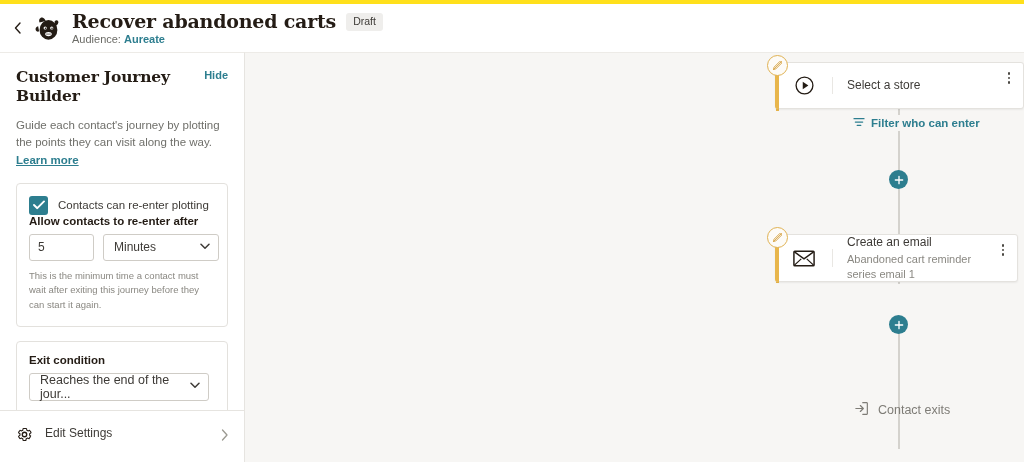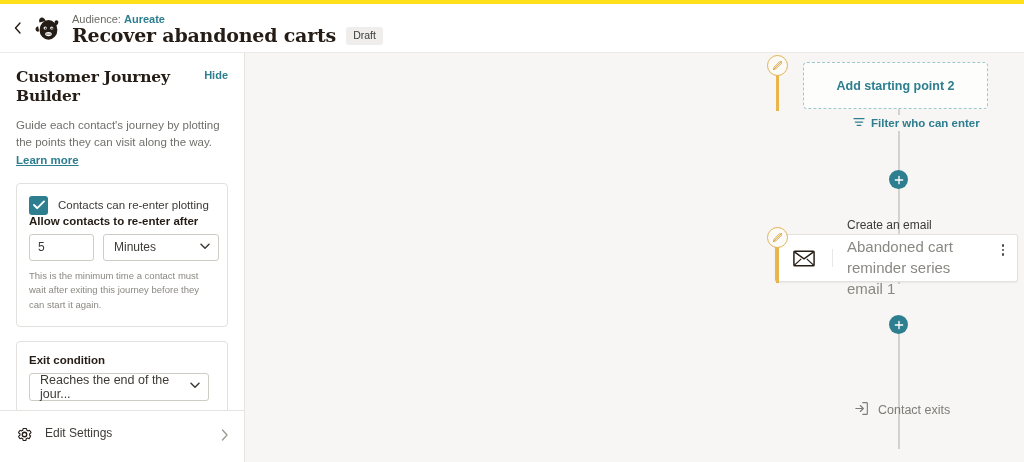--- a/index.html
+++ b/index.html
@@ -141,21 +141,21 @@
     position: absolute; left: -1px; top: -1px; bottom: -1px; width: 4px;
     background: #e8b64c; border-radius: 3px 0 0 3px;
   }
   .node-icon {
     width: 56px; display: flex; align-items: center; justify-content: center;
     flex: none;
   }
   .node-divider { width: 1px; align-self: stretch; background: #e9e7e3; margin: 14px 0; }
   .node-text { flex: 1; padding: 0 12px 0 14px; min-width: 0; }
   .node-title { font-size: 12px; color: #3d3a36; line-height: 1.35; }
-  .node-sub { font-size: 15px; color: #8a8882; line-height: 1.4; margin-top: 2px; }
+  .node-sub { font-size: 11px; color: #8a8882; line-height: 1.4; margin-top: 2px; }
   .node-menu {
     width: 28px; align-self: stretch; display: flex; align-items: flex-start;
     justify-content: center; padding-top: 9px; cursor: pointer;
   }
   .node-menu .dots { display: flex; flex-direction: column; gap: 2px; }
   .node-menu .dots i { width: 2.5px; height: 2.5px; border-radius: 50%; background: #4a4742; display:block;}
 
   
   .pencil-badge {
     position: absolute; width: 21px; height: 21px; border-radius: 50%;
@@ -211,27 +211,27 @@
       <circle cx="26" cy="32" r="3.4" fill="#ffffff"></circle>
       <circle cx="40" cy="32" r="3.4" fill="#ffffff"></circle>
       <circle cx="26.6" cy="32.6" r="1.7" fill="#241c15"></circle>
       <circle cx="40.6" cy="32.6" r="1.7" fill="#241c15"></circle>
       <ellipse cx="33" cy="45" rx="7" ry="4.5" fill="#ffffff"></ellipse>
       <path d="M28 45 h10" stroke="#241c15" stroke-width="1.4"></path>
     </svg>
   </div>
 
   <div id="title-block">
+    <div id="title-row">
+      <div id="page-title">Recover abandoned carts</div>
+      <div id="draft-badge">Draft</div>
+    </div>
     <div id="audience-row">
       <span>Audience:</span>
       <span id="audience-name">Aureate</span>
-    </div>
-    <div id="title-row">
-      <div id="page-title">Recover abandoned carts</div>
-      <div id="draft-badge">Draft</div>
     </div>
   </div>
 </div>
 
 <div id="body-wrap">
 
   <div id="sidebar">
     <div id="sidebar-scroll">
 
       <div id="sb-head">
@@ -317,20 +317,40 @@
     <div class="connector" style="top:326px; height:70px;"></div>
 
     <div class="badge-stem" style="left:531px; top:14px; height:44px;"></div>
     <div class="pencil-badge" style="left:522px; top:2px;">
       <svg width="11" height="11" viewBox="0 0 14 14" aria-hidden="true">
         <path d="M10.2 1.6l2.2 2.2-7.6 7.6-2.9.7.7-2.9z" fill="none" stroke="#d6a445" stroke-width="1.2" stroke-linejoin="round"></path>
         <path d="M1.4 12.6L12.6 1.4" stroke="#d6a445" stroke-width="1.1"></path>
       </svg>
     </div>
 
+    <div class="node" style="left:530px; top:9px; width:249px; height:47px;">
+      <div class="node-stripe"></div>
+      <div class="node-icon">
+        <svg width="21" height="21" viewBox="0 0 24 24" aria-hidden="true">
+          <circle cx="12" cy="12" r="9.6" fill="none" stroke="#241c15" stroke-width="1.5"></circle>
+          <path d="M10 7.8 L16.4 12 L10 16.2 Z" fill="#241c15"></path>
+        </svg>
+      </div>
+      <div class="node-divider"></div>
+      <div class="node-text">
+        <div class="node-title">Select a store</div>
+      </div>
+      <div class="node-menu">
+        <span class="dots">
+            <i></i>
+            <i></i>
+            <i></i>
+          </span>
+      </div>
+    </div>
 
     <div id="filter-link" style="left:604px; top:62px;text-align:center;">
       <span>
         <svg width="12" height="10" viewBox="0 0 14 12" aria-hidden="true">
           <path d="M1 2h12M2.6 6h8.8M4.8 10h4.4" stroke="#2d7e8f" stroke-width="1.5" stroke-linecap="round"></path>
         </svg>
       </span>
       <span>Filter who can enter</span>
     </div>
 

